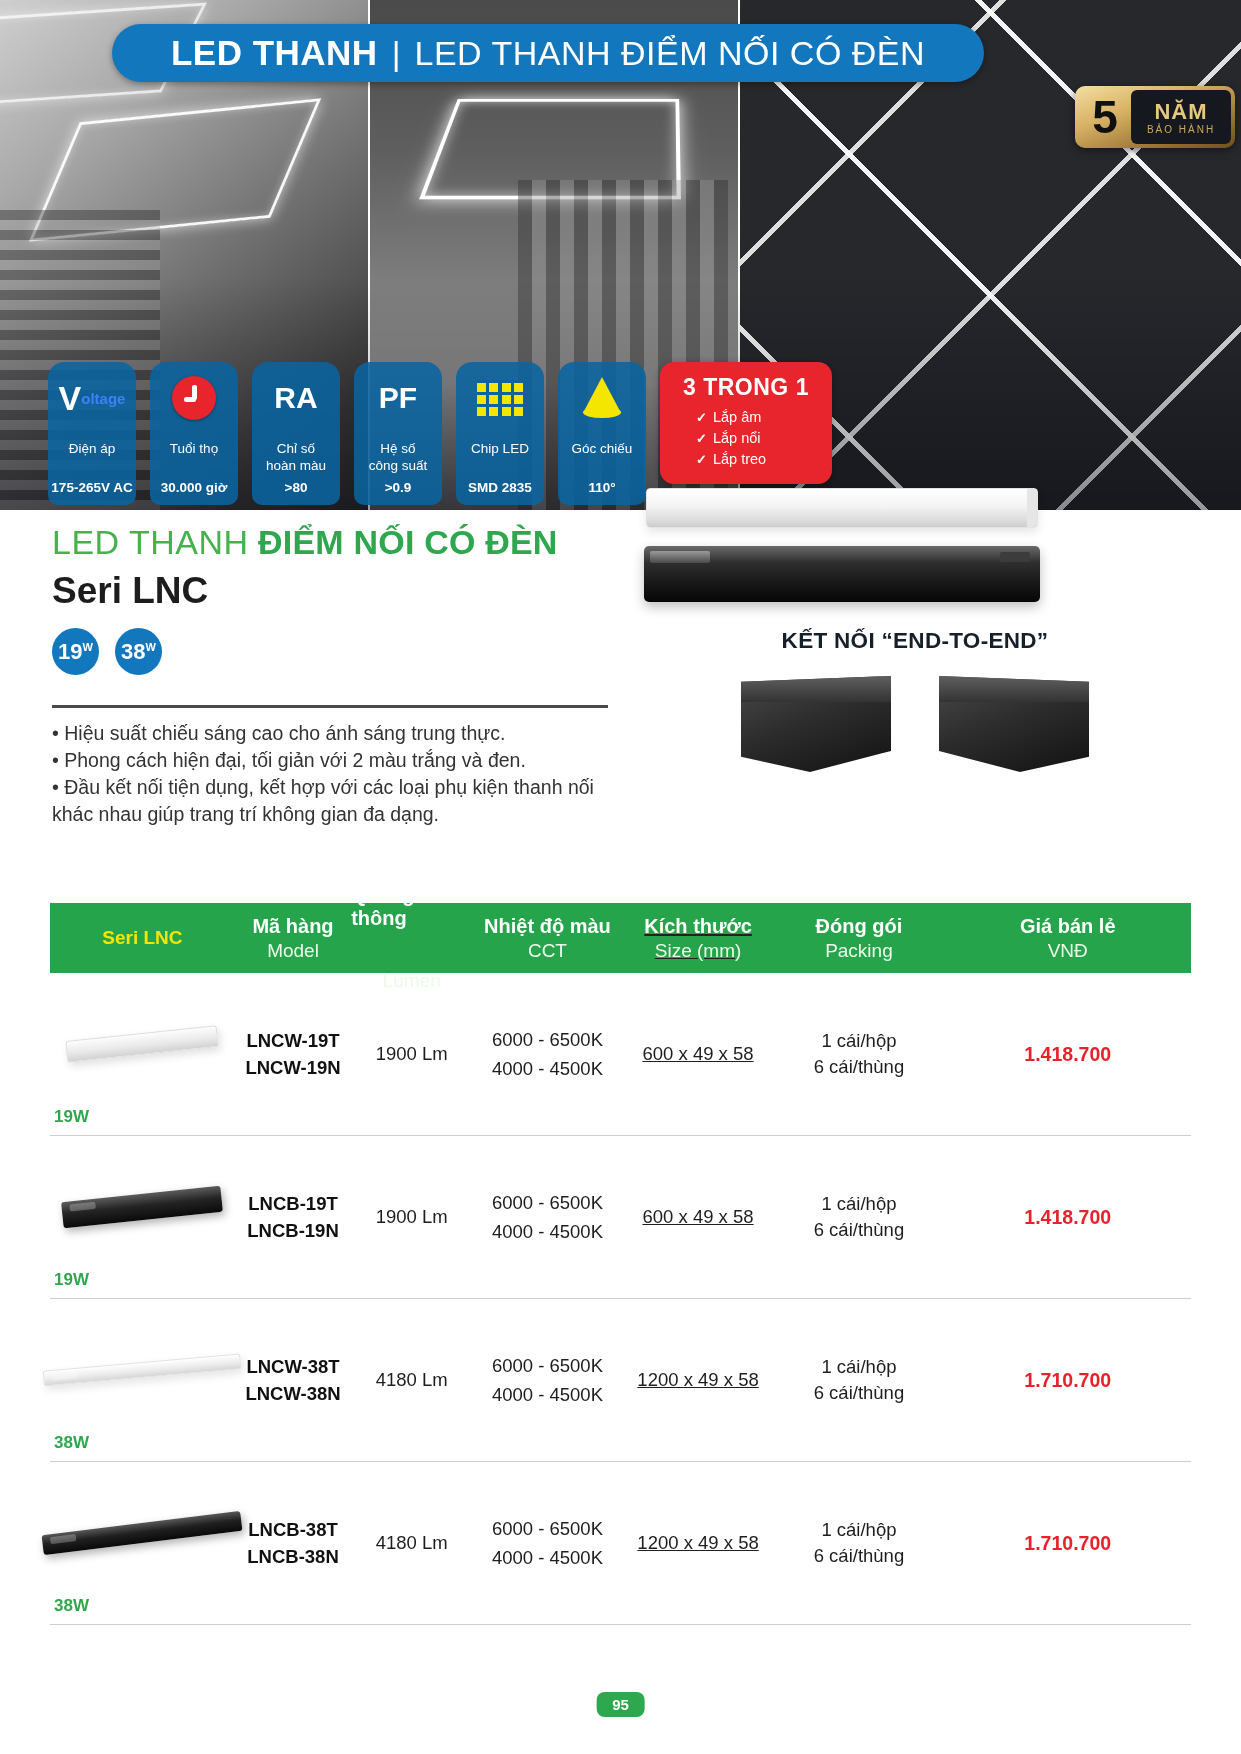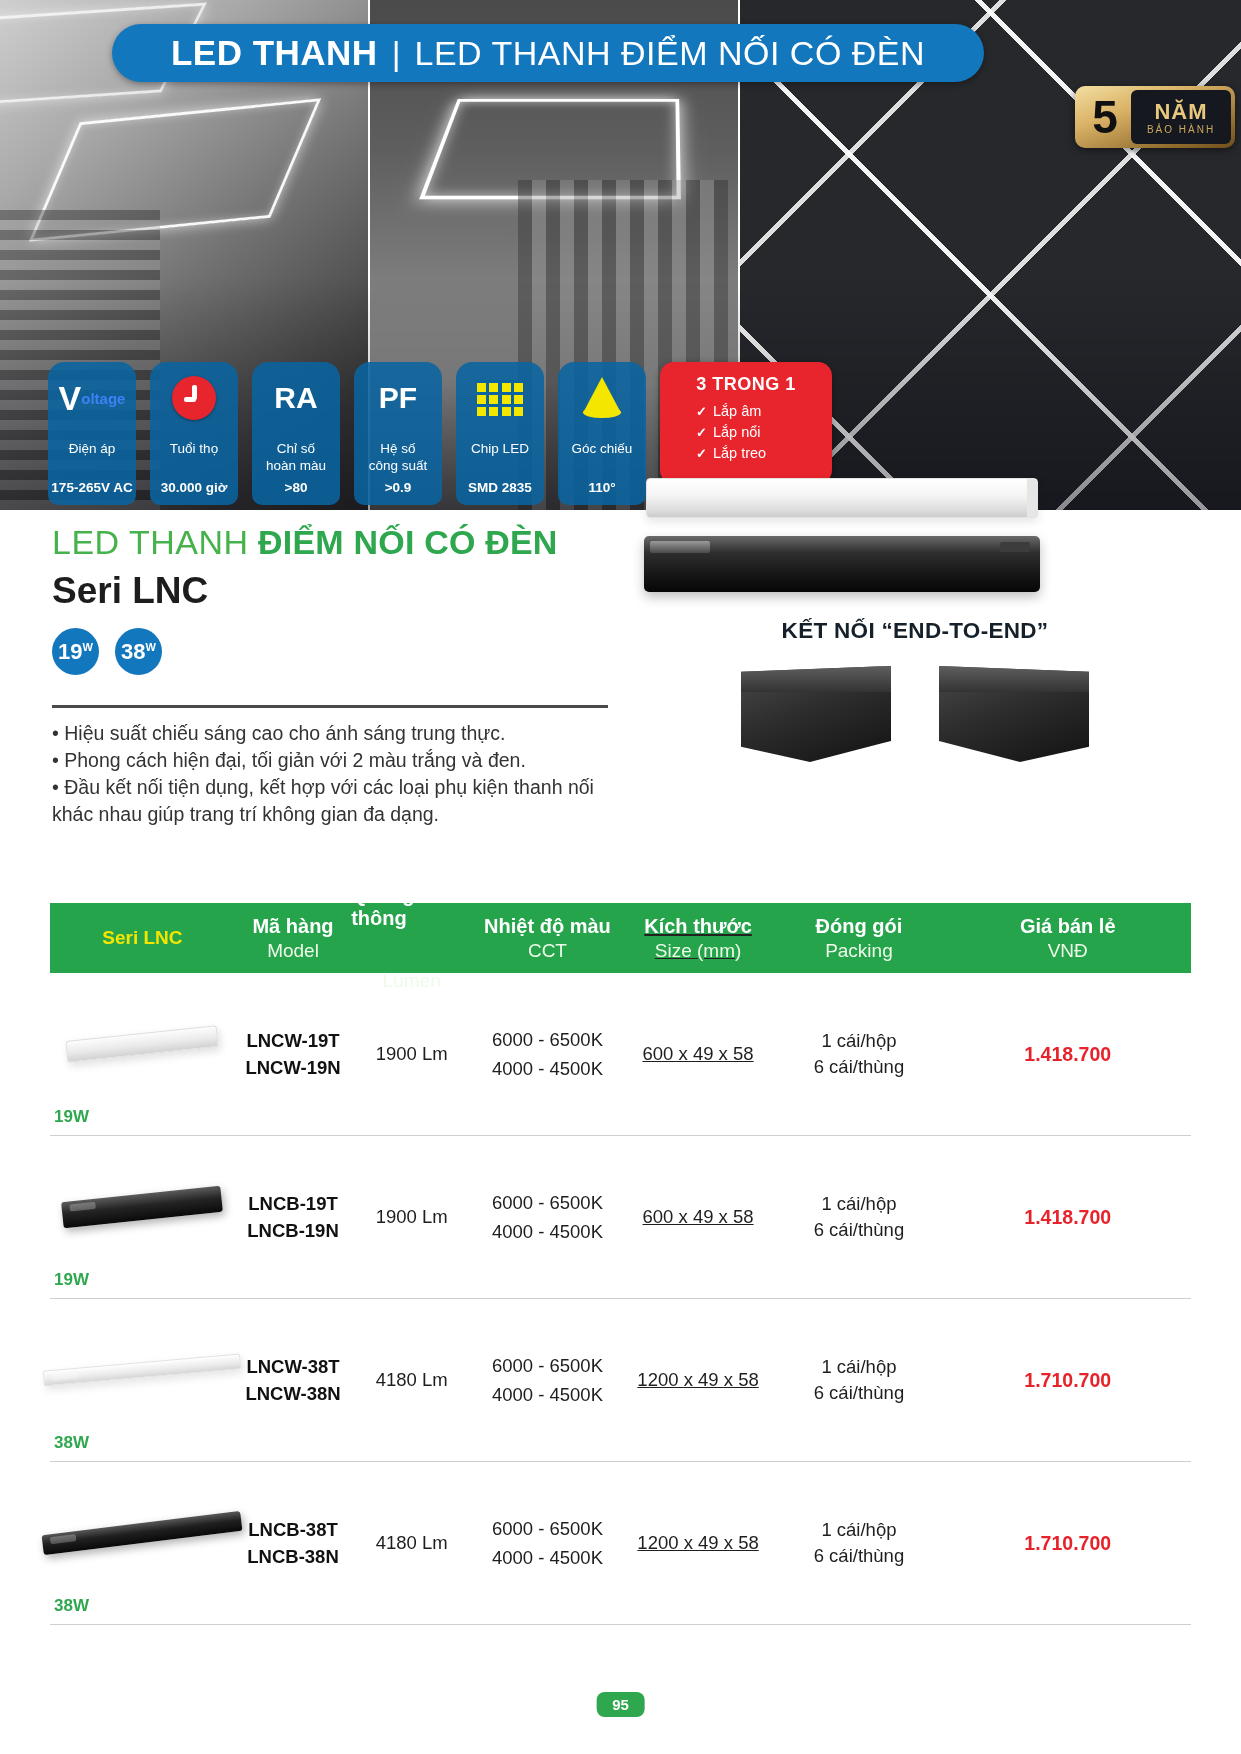--- a/index.html
+++ b/index.html
@@ -61,42 +61,42 @@
   .cone { position:relative; width:46px; height:42px; }
   .cone .tri { position:absolute; left:4px; top:0; width:38px; height:36px; background:#f5e600; clip-path:polygon(50% 0, 0 100%, 100% 100%); }
   .cone .base { position:absolute; left:4px; top:30px; width:38px; height:11px; background:#f5e600; border-radius:50%; }
   .spec-label { flex:1; display:flex; flex-direction:column; align-items:center; justify-content:flex-start; margin-top:16px; }
   .spec-label span { color:#fff; font-size:13.5px; line-height:17px; text-align:center; font-weight:400; }
   .spec-value { color:#fff; font-weight:800; font-size:13.5px; text-align:center; white-space:nowrap; }
 
   
   .promo { width:172px; height:122px; margin-top:0; background:#e8242c; border-radius:14px; padding:12px 10px 8px;
     display:flex; flex-direction:column; align-items:center; box-shadow:0 2px 8px rgba(0,0,0,.35); }
-  .promo-title { color:#fff; font-weight:800; font-size:18px; letter-spacing:.5px; margin-bottom:6px; }
+  .promo-title { color:#fff; font-weight:800; font-size:23px; letter-spacing:.5px; margin-bottom:6px; }
   .promo-item { display:flex; gap:6px; align-items:baseline; align-self:flex-start; margin-left:26px; line-height:20px; }
   .promo-item .check { color:#fff; font-size:13px; font-weight:700; }
   .promo-item .ptxt { color:#fff; font-size:14.5px; font-weight:400; }
 
   
   .leftcol { position:absolute; left:52px; top:522px; width:572px; }
   .sec-title { font-size:34px; line-height:40px; }
   .sec-title .tl { color:#45b24c; font-weight:400; letter-spacing:.5px; }
   .sec-title .tb { color:#2fa74e; font-weight:800; letter-spacing:.2px; }
   .sec-series { font-size:37px; font-weight:800; color:#1d1d1d; margin-top:8px; }
   .watts { display:flex; gap:16px; margin-top:16px; }
   .watt { width:47px; height:47px; border-radius:50%; background:#1377be; color:#fff; display:flex; align-items:center; justify-content:center;
     font-weight:800; font-size:22px; }
   .watt sup { font-size:11px; font-weight:800; margin-top:-10px; }
   .divider { margin-top:30px; width:556px; border:none; border-top:3px solid #4a4a4a; }
   .features { list-style:none; margin-top:12px; }
   .features li { font-size:19.5px; line-height:27px; color:#333; font-weight:400; }
   .features li::before { content:"• "; color:#333; }
 
   
-  .rightcol { position:absolute; left:632px; top:478px; width:566px; }
+  .rightcol { position:absolute; left:632px; top:488px; width:566px; }
   .prod-white { width:392px; height:40px; margin-left:14px; border-radius:4px;
     background:linear-gradient(180deg,#ffffff 0%,#f4f4f4 45%,#dadada 85%,#cccccc 100%);
     border:1px solid #e3e3e3; box-shadow:0 4px 10px rgba(0,0,0,.10); position:relative; }
   .prod-white::after { content:""; position:absolute; right:0; top:0; width:10px; height:100%; background:#e6e6e6; border-radius:0 4px 4px 0; }
   .prod-black { width:396px; height:56px; margin:18px 0 0 12px; border-radius:5px;
     background:linear-gradient(180deg,#6a6a6a 0%,#2e2e2e 30%,#161616 70%,#060606 100%); position:relative; box-shadow:0 5px 12px rgba(0,0,0,.25); }
   .prod-black::before { content:""; position:absolute; left:6px; top:5px; width:60px; height:12px; background:linear-gradient(180deg,#9a9a9a,#4a4a4a); border-radius:2px; }
   .prod-black::after { content:""; position:absolute; right:10px; top:6px; width:30px; height:10px; background:#3c3c3c; border-radius:2px; }
   .e2e-title { margin-top:26px; text-align:center; font-size:22.5px; font-weight:700; color:#16202b; letter-spacing:.3px; }
   .connectors { display:flex; justify-content:center; gap:48px; margin-top:22px; }

